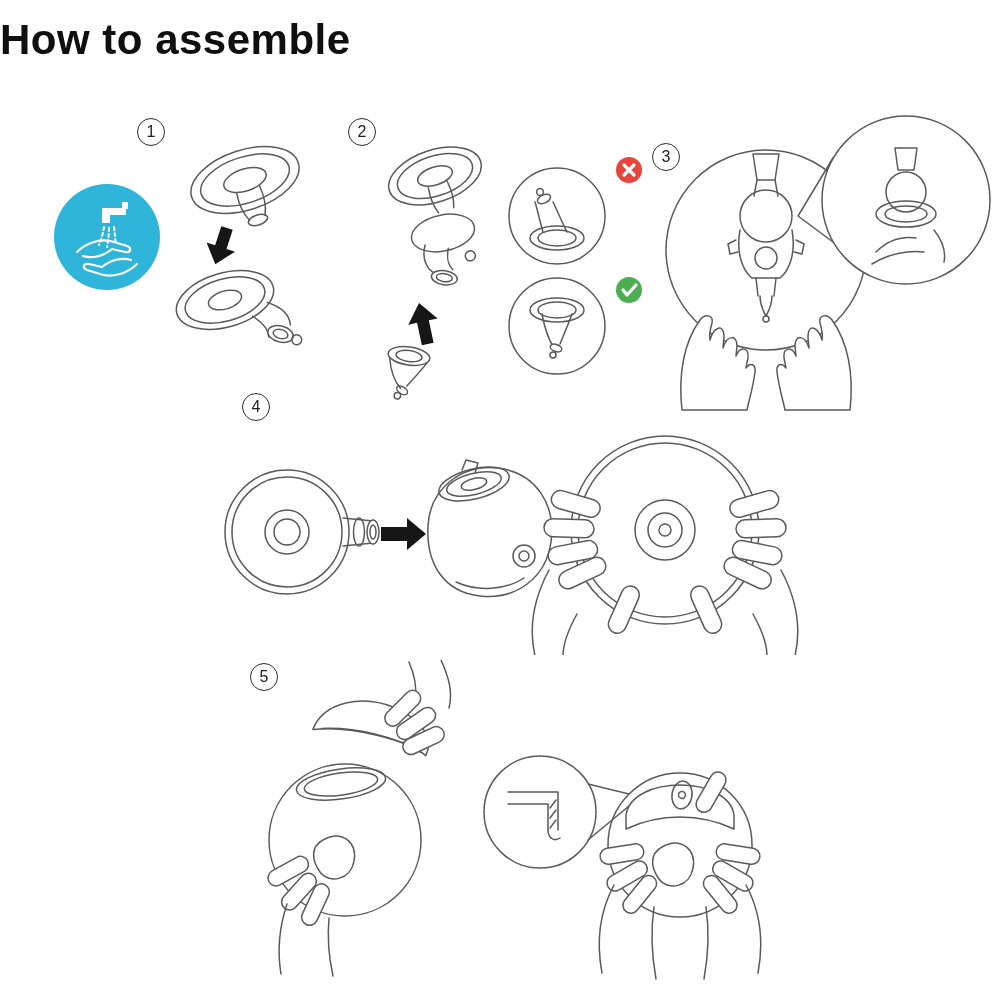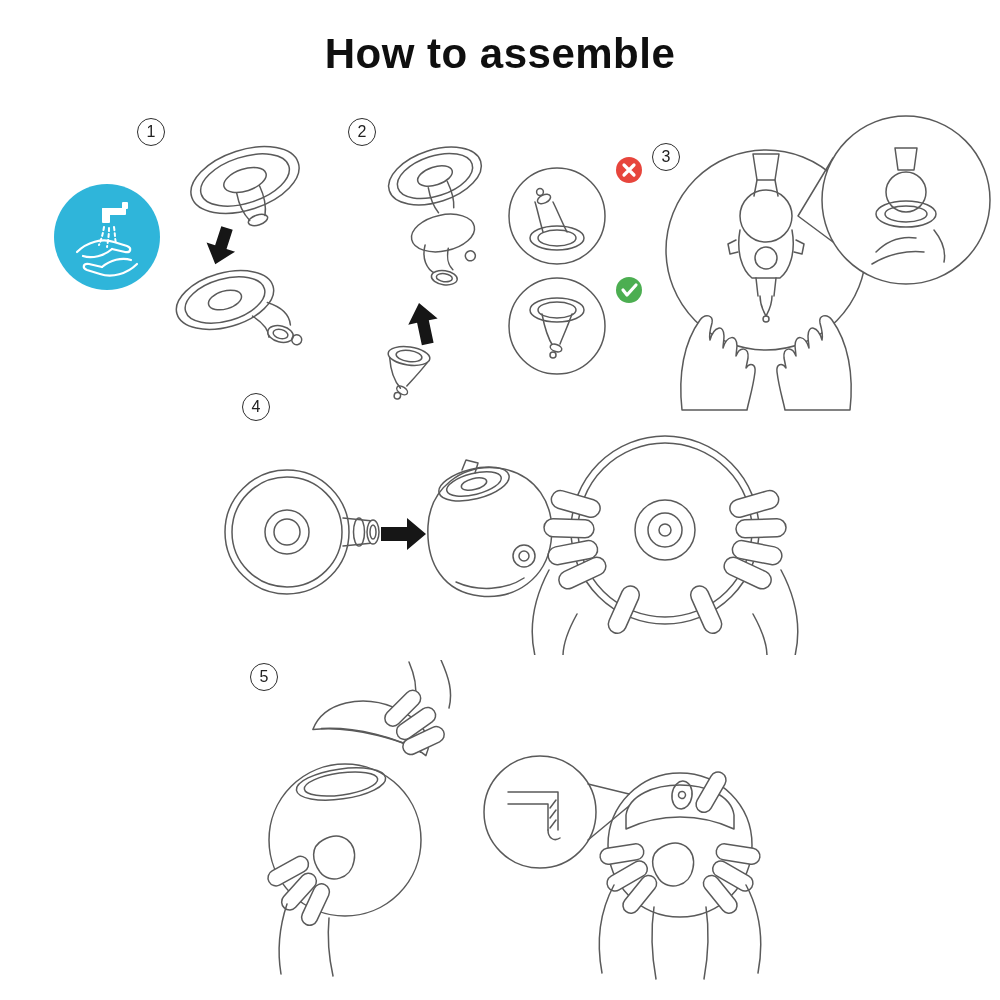--- a/index.html
+++ b/index.html
@@ -1,18 +1,18 @@
 <!DOCTYPE html>
 <html style="--bg: #ffffff; --title: #0f0f0f; --line: #5a5a5a; --arrow: #161616; --wash: #2fb5da; --wrong: #e7453c; --correct: #4cae51;"><head>
 <meta charset="utf-8">
 <style>
   *{margin:0;padding:0;box-sizing:border-box}
   html,body{background:#fff;font-family:"Liberation Sans",sans-serif}
   .canvas{position:relative;width:1000px;height:1000px;background:var(--bg,#ffffff);overflow:hidden}
-  .title{position:absolute;top:30px;left:0;width:100%;text-align:center;
+  .title{position:absolute;top:16px;left:0;width:100%;text-align:left;
          font-size:42px;font-weight:bold;color:var(--title,#0f0f0f);letter-spacing:.5px}
   .stepnum{position:absolute;width:28px;height:28px;border:1.8px solid #2e2e2e;border-radius:50%;
            display:flex;align-items:center;justify-content:center;font-size:16px;color:#222;background:#fff}
   .art{position:absolute}
   .ln{fill:none;stroke:var(--line,#5a5a5a);stroke-width:1.5;stroke-linecap:round;stroke-linejoin:round}
   .lnf{fill:#fff;stroke:var(--line,#5a5a5a);stroke-width:1.5;stroke-linecap:round;stroke-linejoin:round}
   .cap{fill:#fff;stroke:var(--line,#5a5a5a);stroke-width:1.5}
   .arrow{fill:var(--arrow,#161616);stroke:none}
   .badge-x{fill:var(--wrong,#e7453c)}
   .badge-check{fill:var(--correct,#4cae51)}

